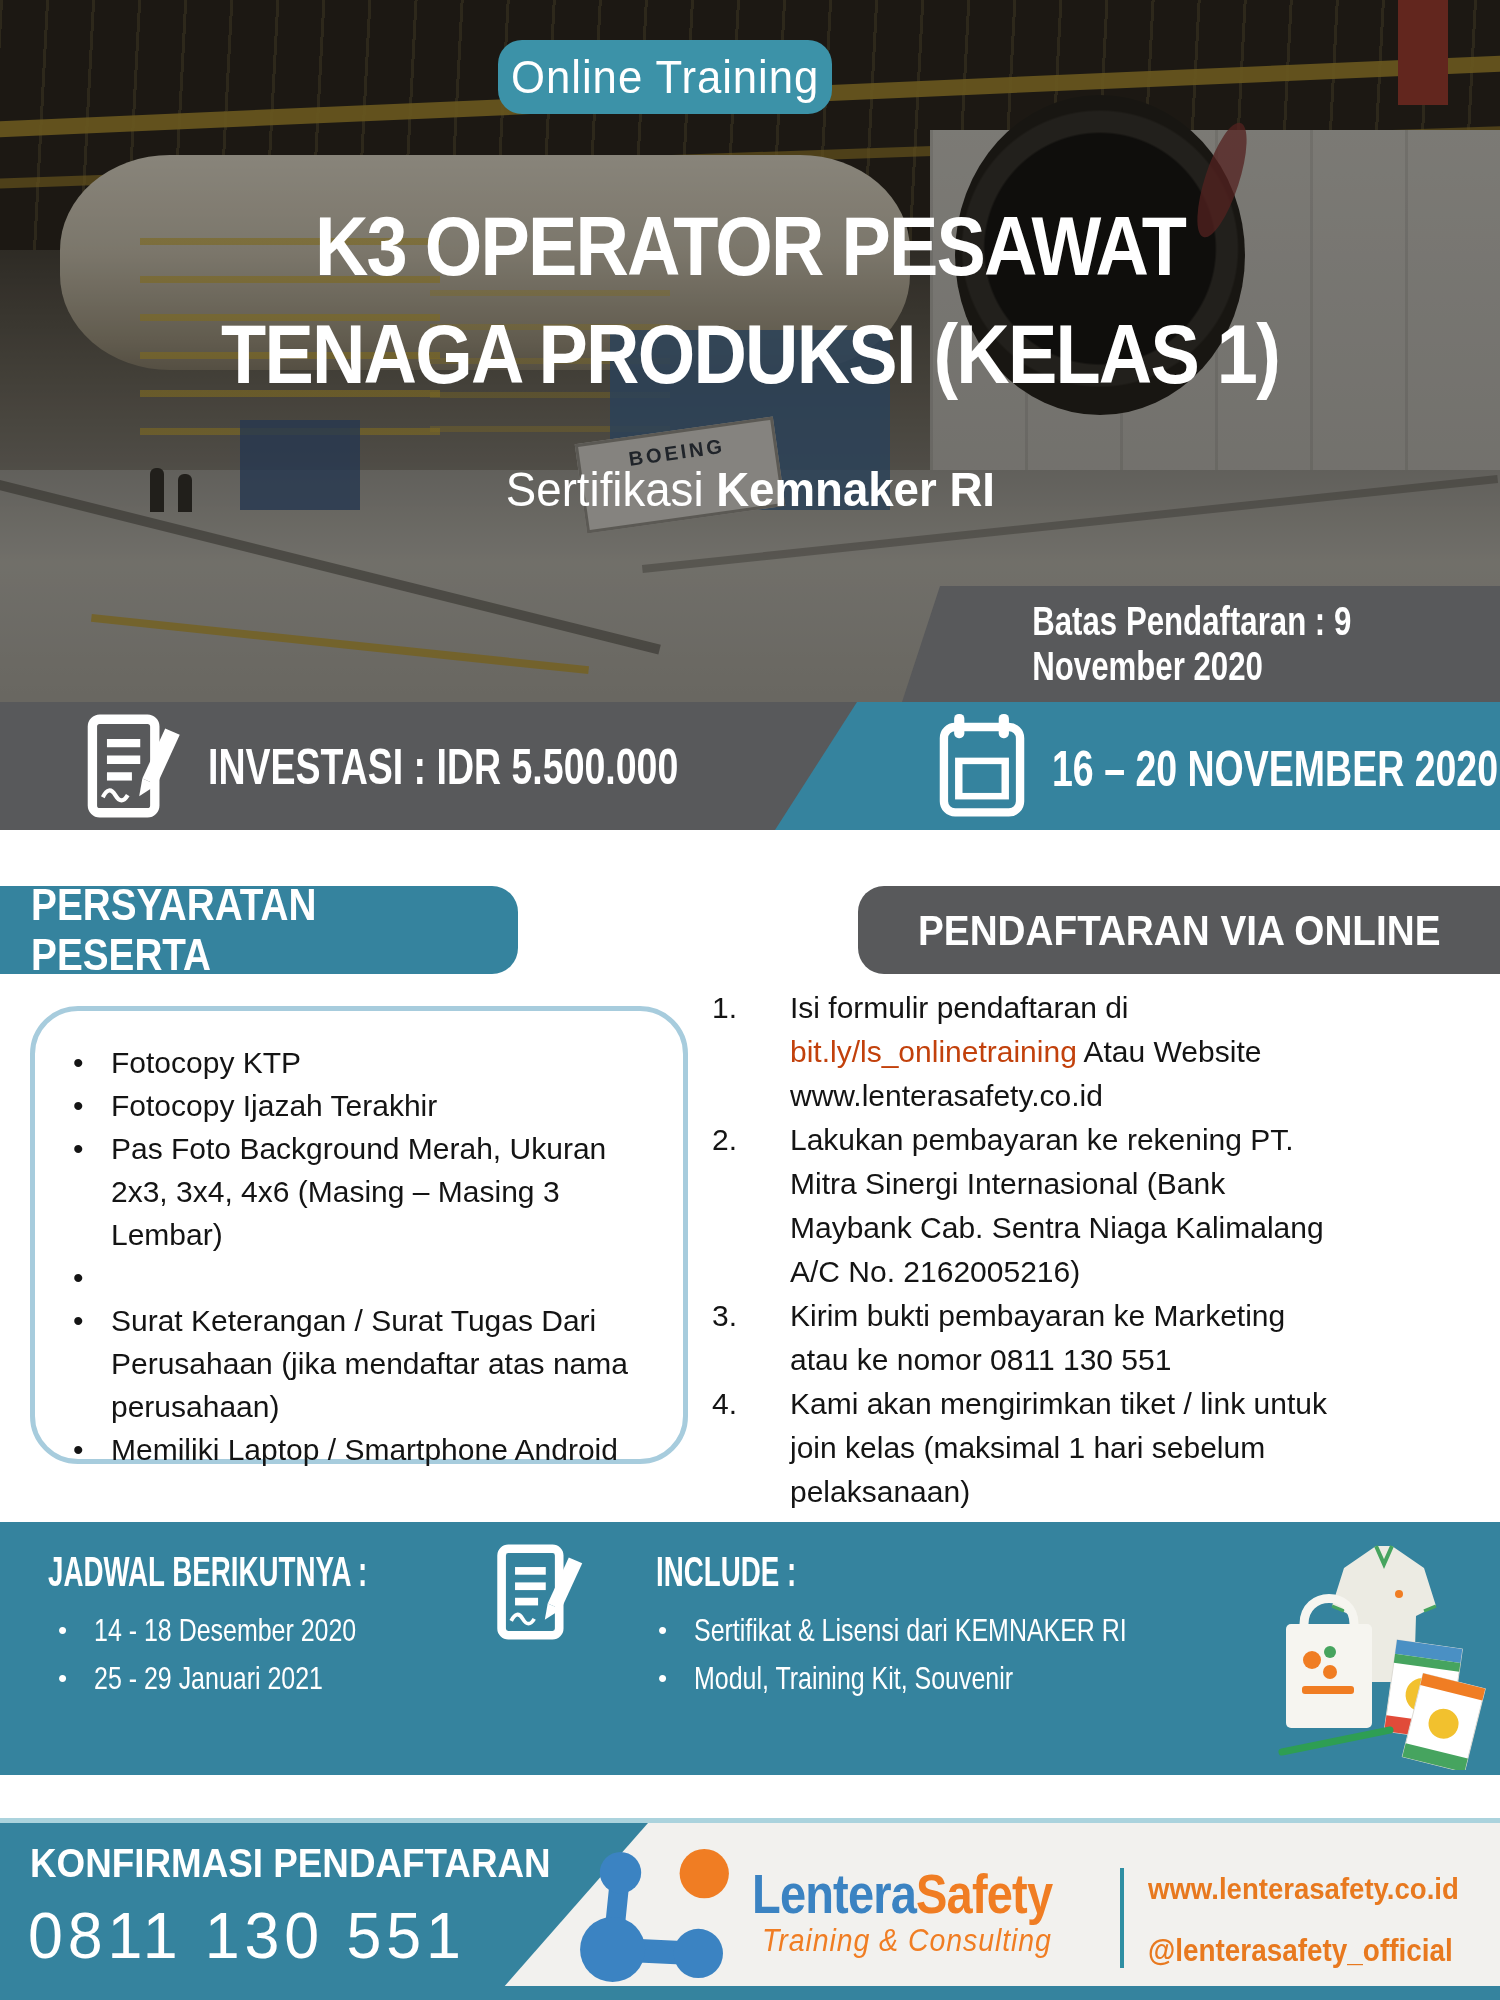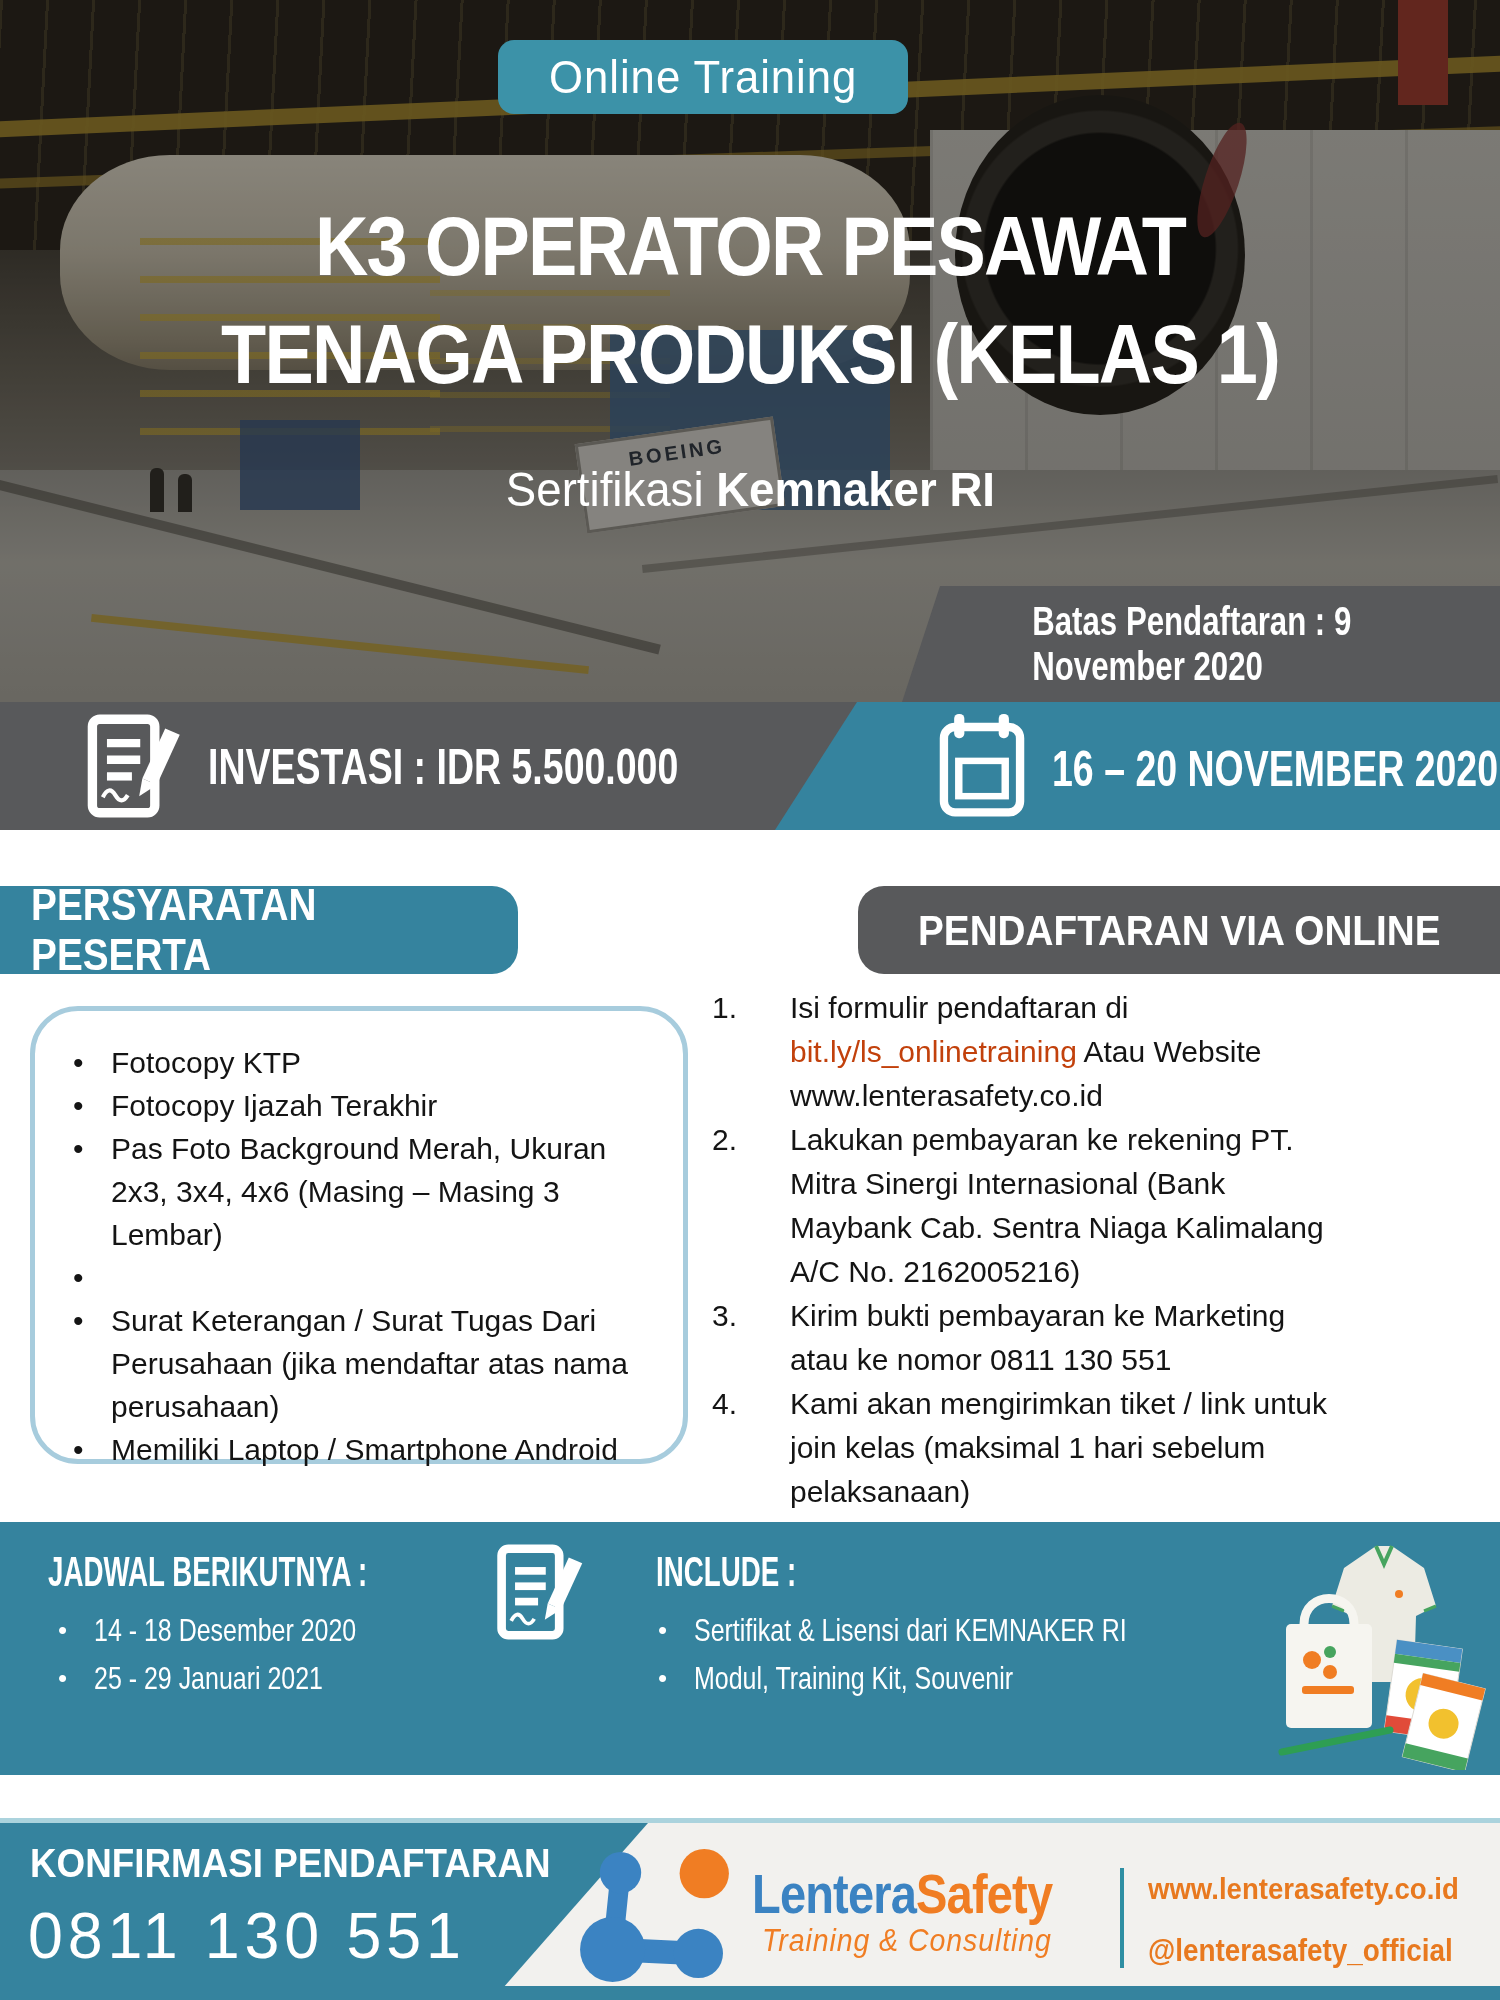--- a/index.html
+++ b/index.html
@@ -34,21 +34,21 @@
   .ph-yellow-line { left:90px; top:640px; width:500px; height:8px; background:#c9a62d; transform:rotate(6deg); opacity:.8; }
   .ph-equip1 { left:610px; top:330px; width:280px; height:180px; background:#3f6b99; opacity:.85; }
   .ph-equip2 { left:240px; top:420px; width:120px; height:90px; background:#35588a; opacity:.8; }
   .ph-cart { left:580px; top:430px; width:200px; height:90px; background:#e8e7e2; border:3px solid #9a9892; transform:rotate(-8deg);
     display:flex; align-items:flex-start; justify-content:center; padding-top:8px; }
   .ph-cart span { font-size:20px; font-weight:bold; color:#2a3442; letter-spacing:3px; }
   .ph-person { width:14px; height:44px; background:#2c2a26; border-radius:6px 6px 0 0; }
   .ph-overlay { left:0; top:0; width:1500px; height:702px; background:rgba(22,19,15,.47); }
 
   
-  .badge { left:498px; top:40px; width:410px; height:74px; background:#3C92A8; border-radius:16px;
+  .badge { left:498px; top:40px; width:334px; height:74px; background:#3C92A8; border-radius:24px;
     display:flex; align-items:center; justify-content:center; }
   .badge span { color:#fff; font-size:46px; letter-spacing:1px; transform:scaleX(.95); }
   .title { left:0; top:192px; width:1500px; text-align:center; color:#fff; }
   .title .line { display:block; font-size:84px; font-weight:700; letter-spacing:-2px; line-height:108px; transform:scaleX(.88); white-space:nowrap; }
   .subtitle { left:0; top:462px; width:1500px; text-align:center; color:#fff; font-size:48px; }
   .subtitle .cx { transform:scaleX(.95); }
   .batas { left:902px; top:586px; width:598px; height:116px; background:#58595B;
     clip-path:polygon(38px 0, 100% 0, 100% 100%, 0 100%);
     display:flex; align-items:center; justify-content:flex-start; padding-right:6px; }
   .batas span { color:#fff; font-size:40px; font-weight:bold; transform:scaleX(.78); transform-origin:100% 50%; }

